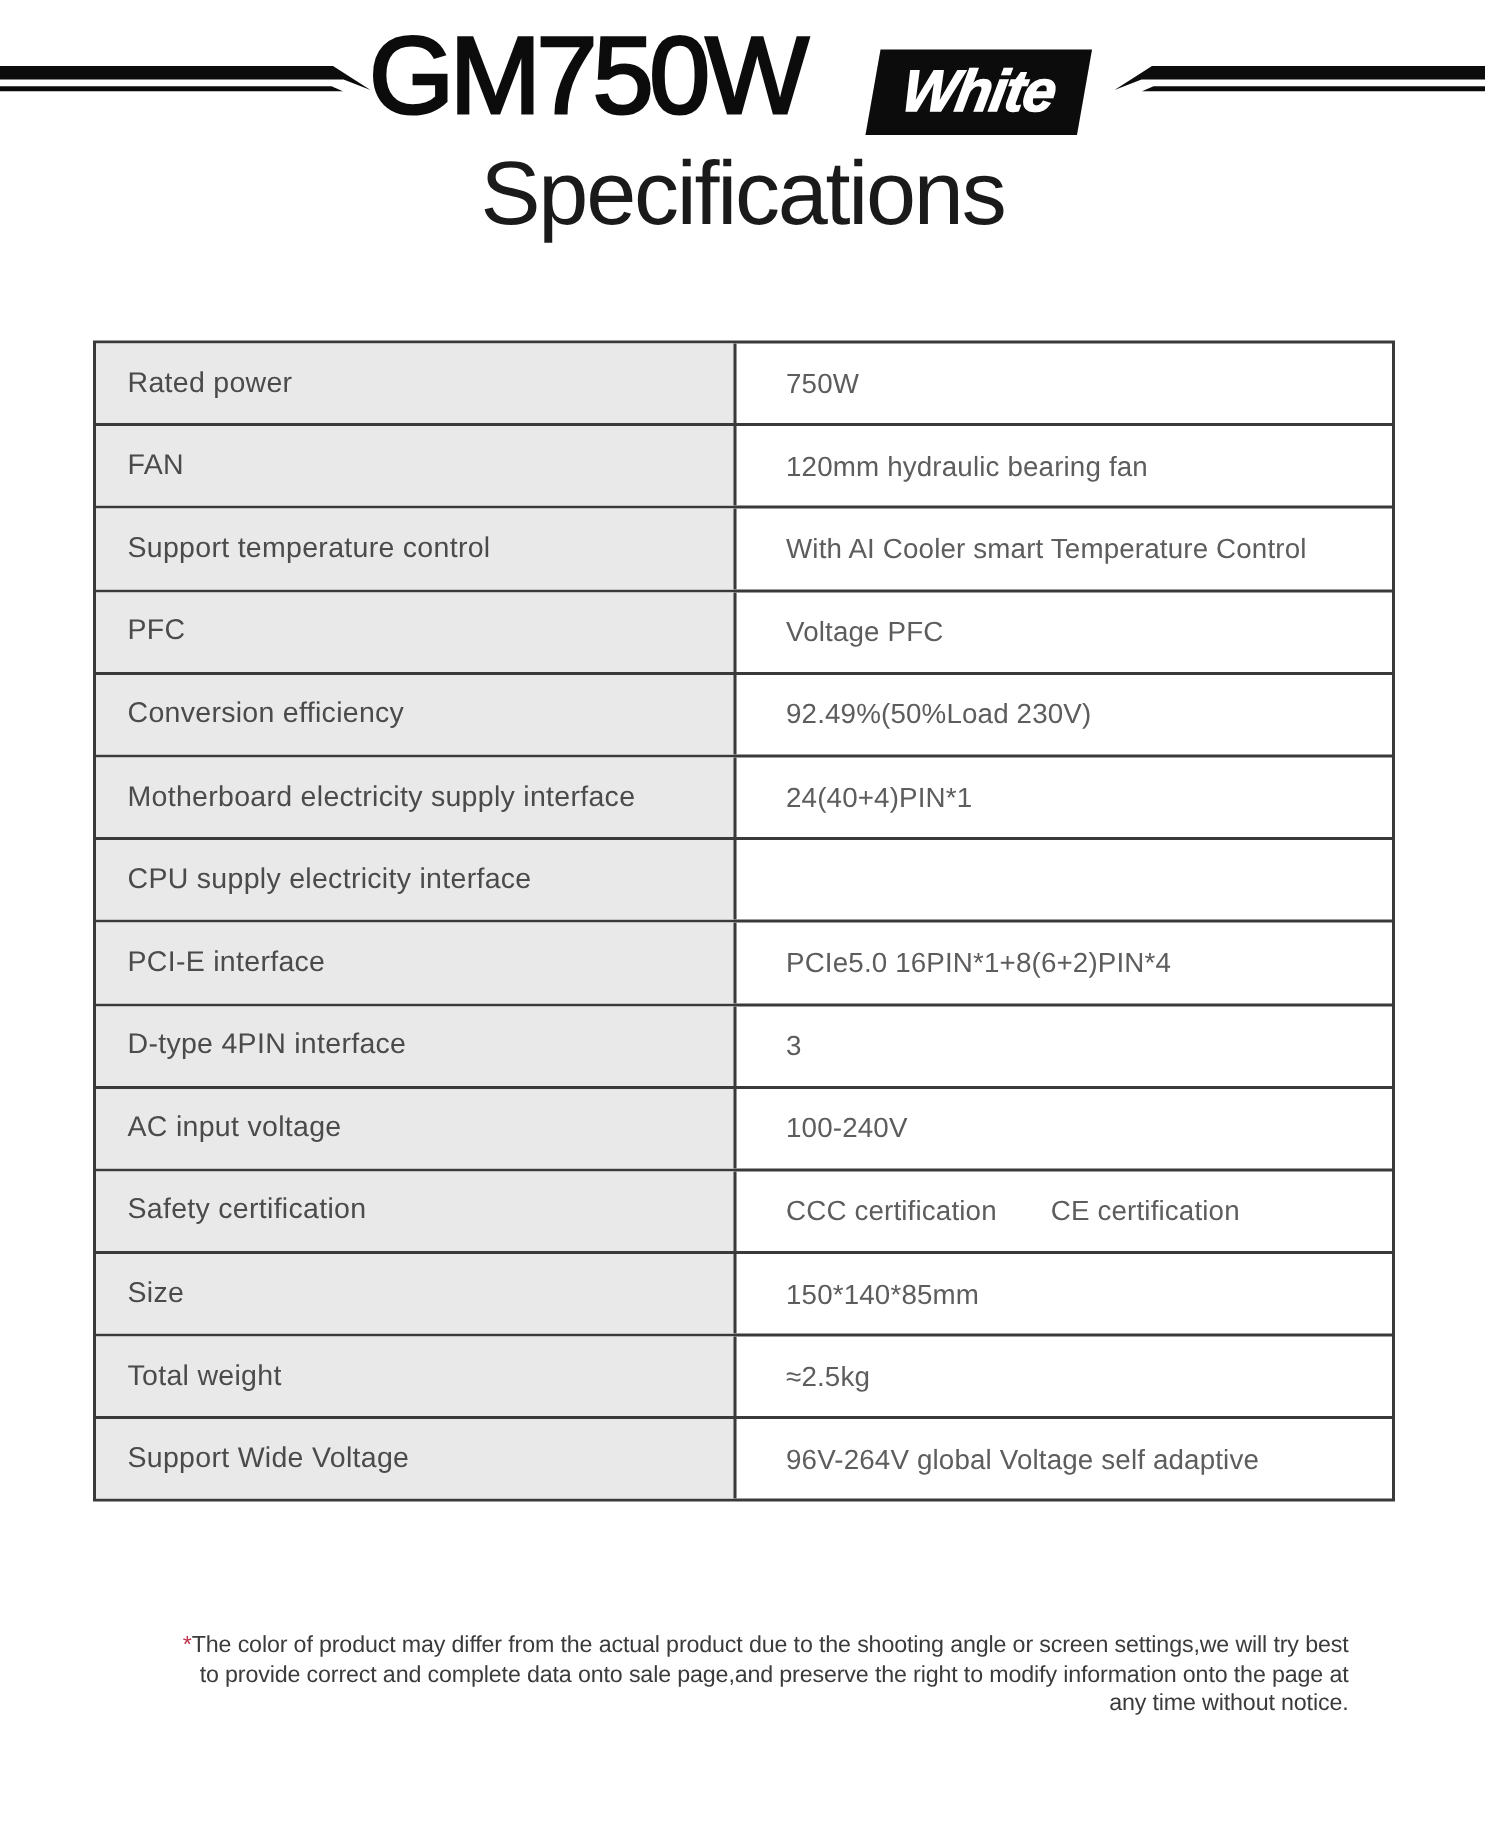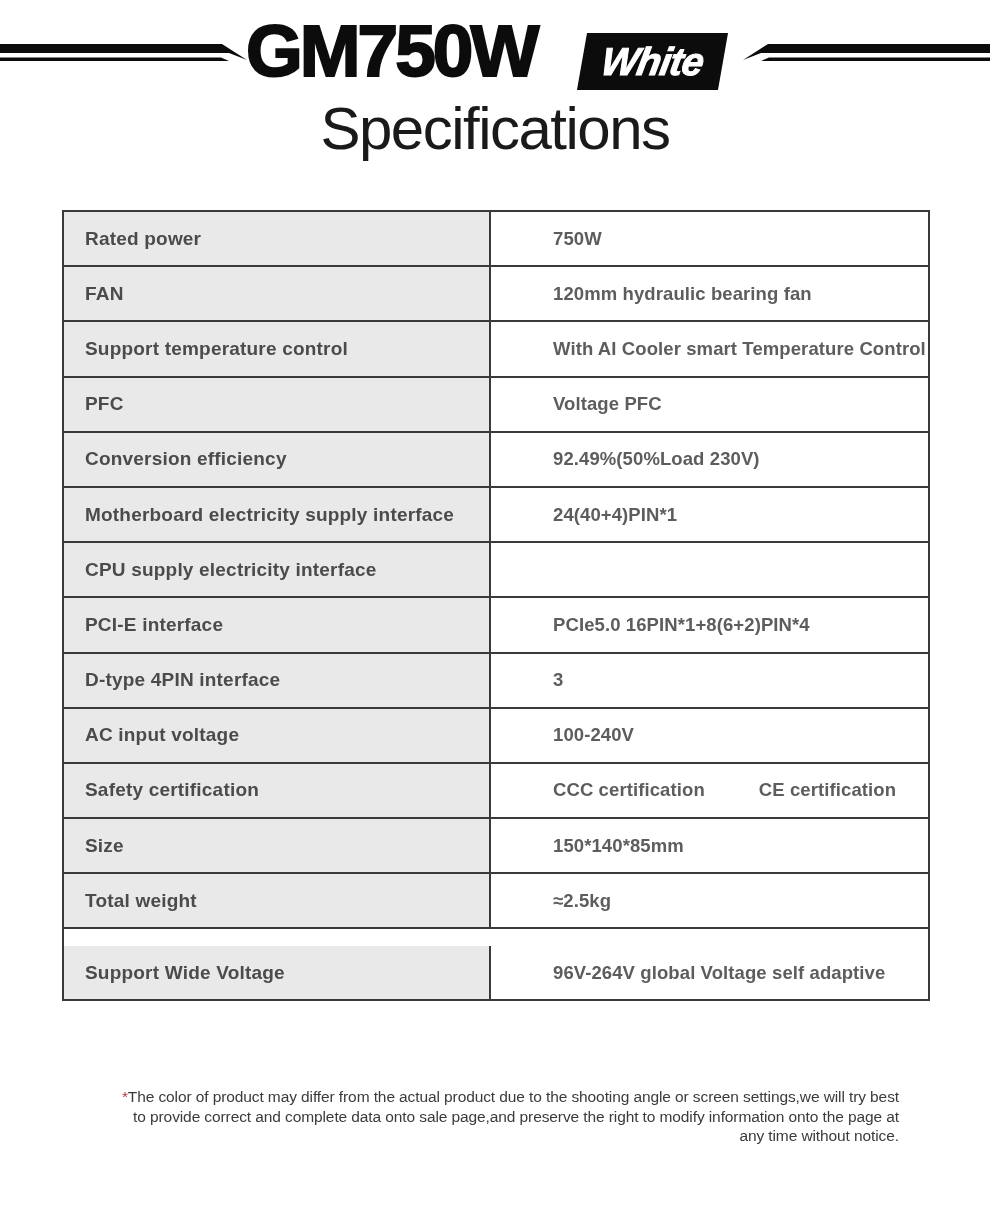--- a/index.html
+++ b/index.html
@@ -27,21 +27,21 @@
   .decor .thick{
     position:absolute;top:0;left:0;width:250px;height:17px;background:var(--ink);
     clip-path:polygon(0 0,222px 0,247px 16px,229px 9px,0 9px);
   }
   .decor .thin{
     position:absolute;top:0;left:0;width:250px;height:18px;background:var(--ink);
     clip-path:polygon(0 13.5px,221px 13.5px,229px 17px,0 17px);
   }
   .brand{
     position:absolute;left:246px;top:14px;
-    font-size:73px;line-height:1;font-weight:700;
+    font-size:73px;line-height:1;font-weight:400;
     letter-spacing:-3px;color:var(--ink);
     -webkit-text-stroke:2px var(--ink);
     white-space:nowrap;
   }
   .badge{
     position:absolute;left:582px;top:33px;width:141px;height:57px;
     background:var(--ink);transform:skewX(-10deg);
     display:flex;align-items:center;justify-content:center;
   }
   .badge span{
@@ -49,38 +49,37 @@
     letter-spacing:-1px;-webkit-text-stroke:1px #ffffff;
   }
   .page-title{
     position:absolute;left:0;top:97px;width:990px;
     text-align:center;font-size:60px;line-height:1.05;font-weight:400;
     letter-spacing:-1.5px;color:#1a1a1a;
   }
 
   
   .spec-table{
-    position:absolute;left:62px;top:210px;width:868px;
+    position:absolute;left:62px;top:227px;width:868px;
     border:2px solid var(--border);
     background:#ffffff;
-    font-weight:bold;
   }
   .spec-row{display:flex;height:55.2px;border-bottom:2px solid var(--border);}
-  .spec-row:last-child{border-bottom:none;height:53px;margin-top:17px;}
+  .spec-row:last-child{border-bottom:none;height:53px;}
   .cell-label{
     width:427px;background:var(--cell-gray);
     border-right:2px solid var(--border);
     display:flex;align-items:center;padding-left:21px;
     font-size:19px;letter-spacing:0.2px;color:var(--label-text);
   }
   .cell-value{
-    flex:1;display:flex;align-items:center;padding-left:62px;
+    flex:1;display:flex;align-items:center;padding-left:33px;
     font-size:18.5px;letter-spacing:0.1px;color:var(--value-text);
   }
-  .cell-value .secondary{margin-left:54px;}
+  .cell-value .secondary{margin-left:36px;}
 
   
   .disclaimer{
     position:absolute;left:99px;top:1087px;width:800px;
     font-size:15.5px;line-height:19.6px;letter-spacing:-0.1px;
     color:var(--note-text);
   }
   .disclaimer .line{white-space:nowrap;text-align:right;}
   .disclaimer .asterisk{color:var(--note-red);}
 </style>

